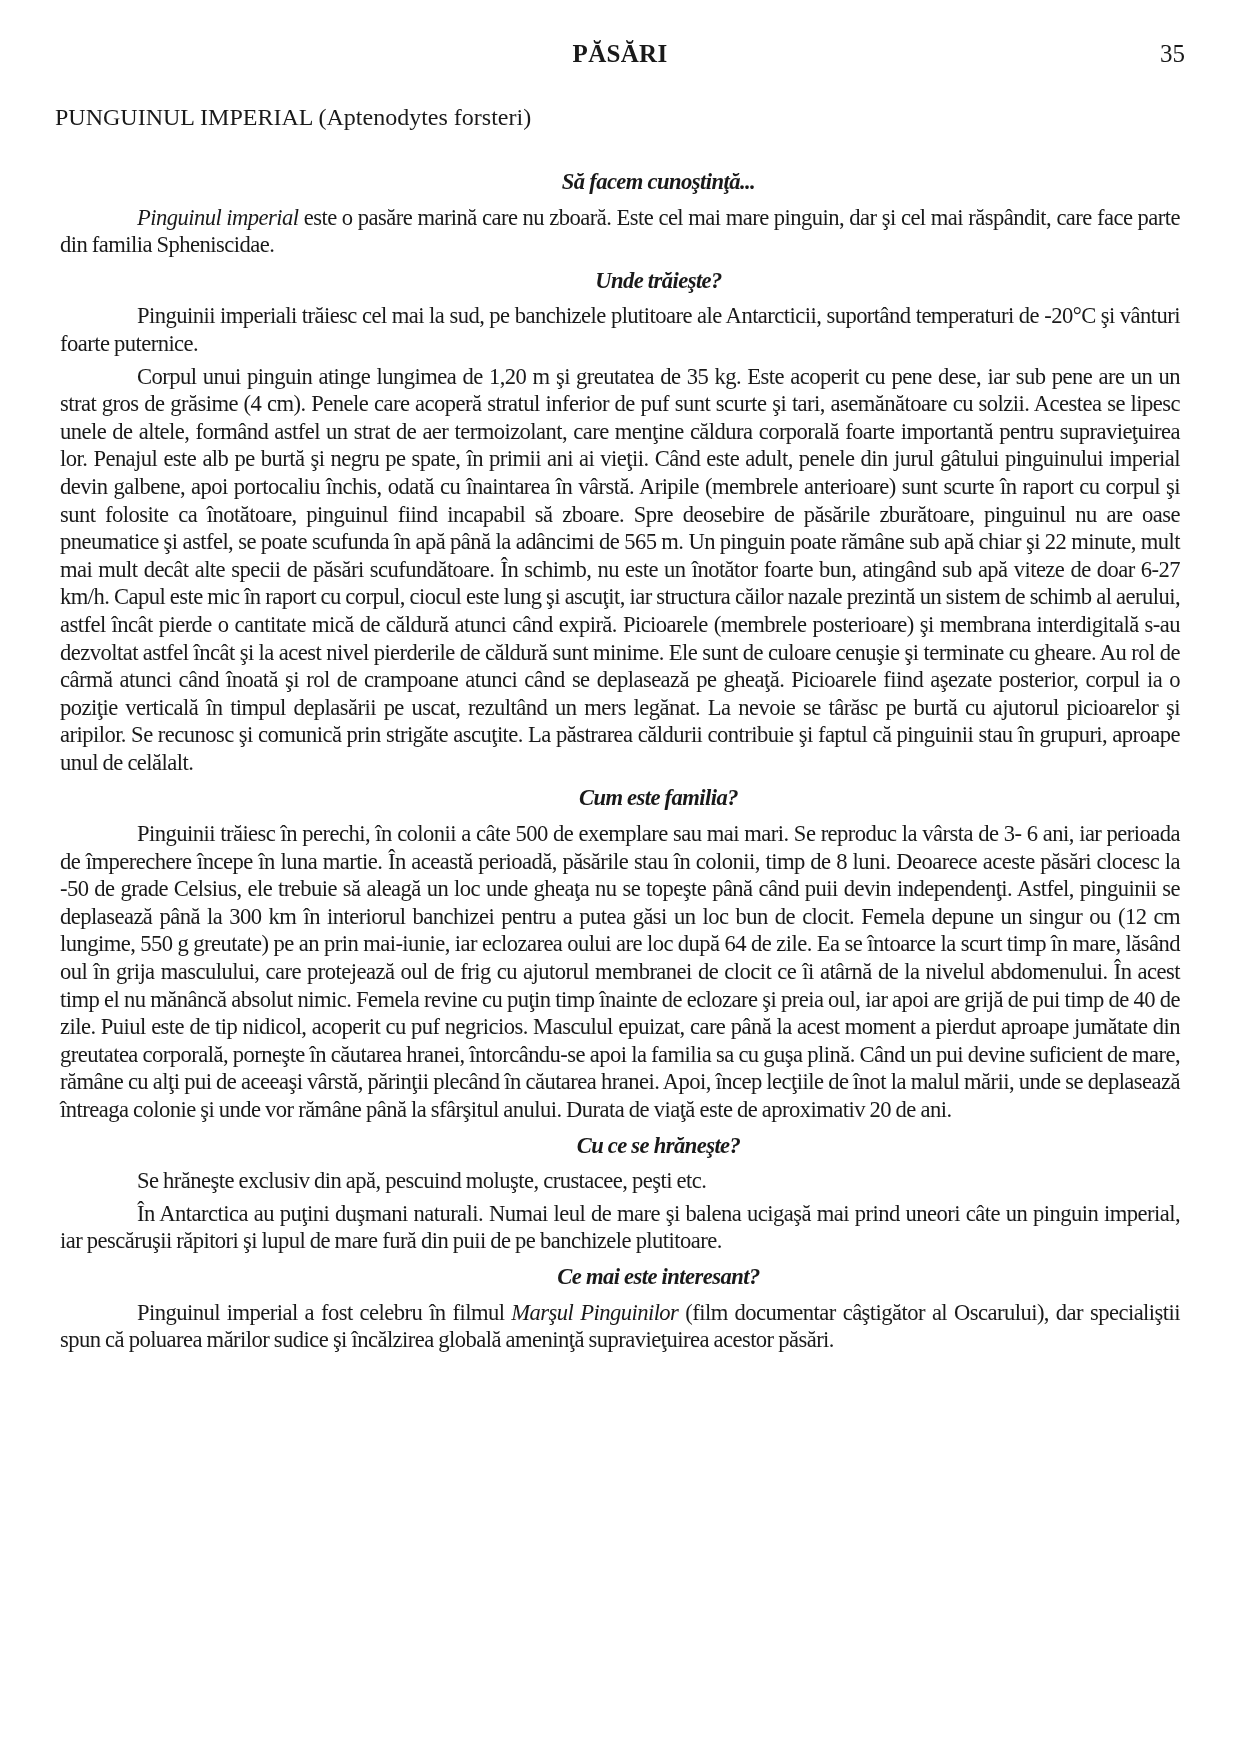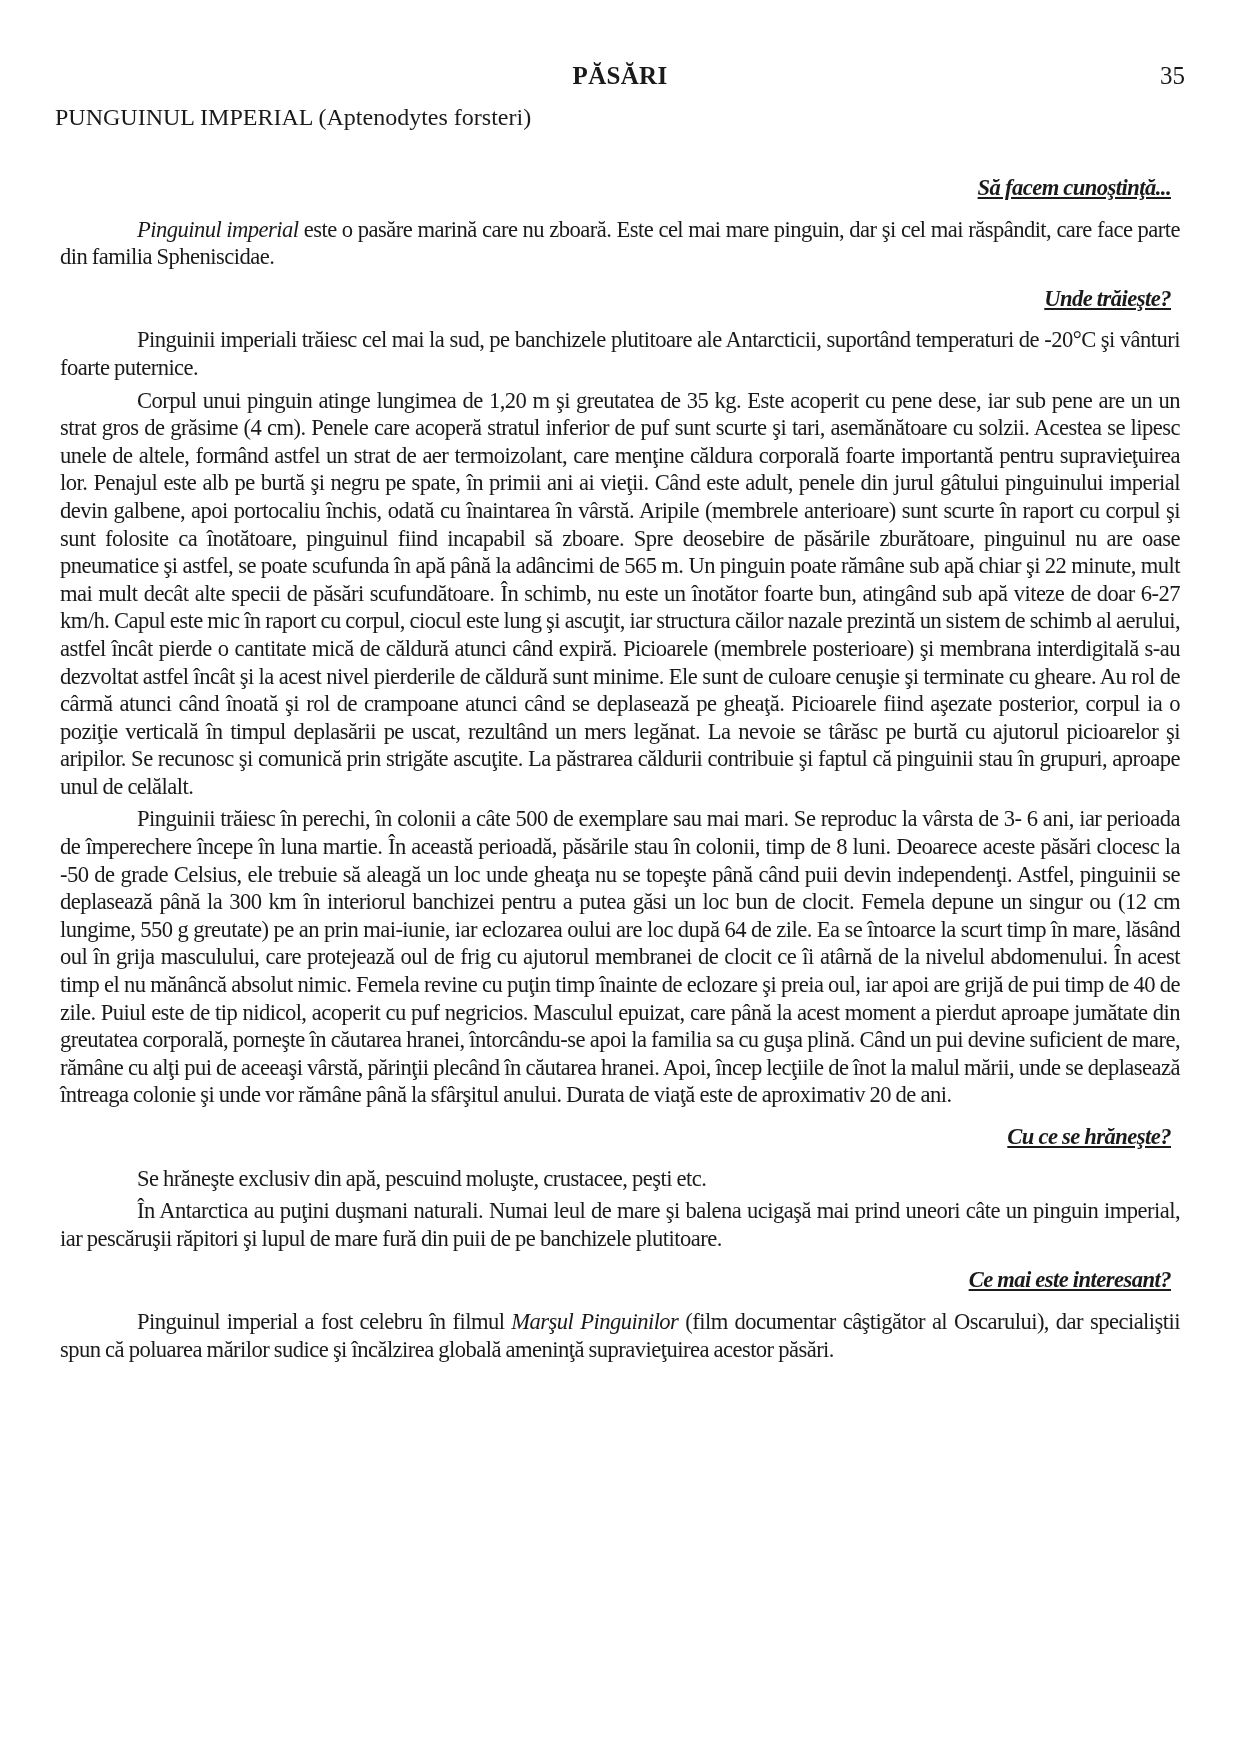--- a/index.html
+++ b/index.html
@@ -20,21 +20,20 @@
       left: 55px;
       top: 0;
       width: 1130px;
     }
     .running-head {
       position: absolute;
       top: 40px;
       left: 0;
       width: 1130px;
       height: 36px;
-      margin-top: 22px;
     }
     .running-title {
       position: absolute;
       left: 0;
       right: 0;
       text-align: center;
       font-weight: bold;
       font-size: 25px;
       letter-spacing: 0.3px;
       top: 0;
@@ -59,26 +58,25 @@
       top: 160px;
       left: 0;
       width: 1130px;
       font-size: 22.6px;
       line-height: 27.6px;
       text-align: justify;
       letter-spacing: -0.55px;
       word-spacing: -0.5px;
     }
     .section-heading {
-      margin: 14px;
+      margin: 8px;
       padding-left: 77px;
       font-weight: bold;
       font-style: italic;
-      text-align: right;
-      text-decoration: underline;
+      text-align: center;
     }
     .para {
       margin: 5px;
       text-indent: 77px;
     }
     .para .it { font-style: italic; }
   </style>
 </head>
 <body>
 
@@ -94,20 +92,21 @@
   <div class="article-body">
 
     <p class="section-heading">Să facem cunoştinţă...</p>
     <p class="para"><span class="it">Pinguinul imperial</span><span> este o pasăre marină care nu zboară. Este cel mai mare pinguin, dar şi cel mai răspândit, care face parte din familia Spheniscidae.</span></p>
 
     <p class="section-heading">Unde trăieşte?</p>
     <p class="para">Pinguinii imperiali trăiesc cel mai la sud, pe banchizele plutitoare ale Antarcticii, suportând temperaturi de -20°C şi vânturi foarte puternice.</p>
 
     <p class="para">Corpul unui pinguin atinge lungimea de 1,20 m şi greutatea de 35 kg. Este acoperit cu pene dese, iar sub pene are un un strat gros de grăsime (4 cm). Penele care acoperă stratul inferior de puf sunt scurte şi tari, asemănătoare cu solzii. Acestea se lipesc unele de altele, formând astfel un strat de aer termoizolant, care menţine căldura corporală foarte importantă pentru supravieţuirea lor. Penajul este alb pe burtă şi negru pe spate, în primii ani ai vieţii. Când este adult, penele din jurul gâtului pinguinului imperial devin galbene, apoi portocaliu închis, odată cu înaintarea în vârstă. Aripile (membrele anterioare) sunt scurte în raport cu corpul şi sunt folosite ca înotătoare, pinguinul fiind incapabil să zboare. Spre deosebire de păsările zburătoare, pinguinul nu are oase pneumatice şi astfel, se poate scufunda în apă până la adâncimi de 565 m. Un pinguin poate rămâne sub apă chiar şi 22 minute, mult mai mult decât alte specii de păsări scufundătoare. În schimb, nu este un înotător foarte bun, atingând sub apă viteze de doar 6-27 km/h. Capul este mic în raport cu corpul, ciocul este lung şi ascuţit, iar structura căilor nazale prezintă un sistem de schimb al aerului, astfel încât pierde o cantitate mică de căldură atunci când expiră. Picioarele (membrele posterioare) şi membrana interdigitală s-au dezvoltat astfel încât şi la acest nivel pierderile de căldură sunt minime. Ele sunt de culoare cenuşie şi terminate cu gheare. Au rol de cârmă atunci când înoată şi rol de crampoane atunci când se deplasează pe gheaţă. Picioarele fiind aşezate posterior, corpul ia o poziţie verticală în timpul deplasării pe uscat, rezultând un mers legănat. La nevoie se târăsc pe burtă cu ajutorul picioarelor şi aripilor. Se recunosc şi comunică prin strigăte ascuţite. La păstrarea căldurii contribuie şi faptul că pinguinii stau în grupuri, aproape unul de celălalt.</p>
 
+    <p class="section-heading">Cum este familia?</p>
     <p class="para">Pinguinii trăiesc în perechi, în colonii a câte 500 de exemplare sau mai mari. Se reproduc la vârsta de 3- 6 ani, iar perioada de împerechere începe în luna martie. În această perioadă, păsările stau în colonii, timp de 8 luni. Deoarece aceste păsări clocesc la -50 de grade Celsius, ele trebuie să aleagă un loc unde gheaţa nu se topeşte până când puii devin independenţi. Astfel, pinguinii se deplasează până la 300 km în interiorul banchizei pentru a putea găsi un loc bun de clocit. Femela depune un singur ou (12 cm lungime, 550 g greutate) pe an prin mai-iunie, iar eclozarea oului are loc după 64 de zile. Ea se întoarce la scurt timp în mare, lăsând oul în grija masculului, care protejează oul de frig cu ajutorul membranei de clocit ce îi atârnă de la nivelul abdomenului. În acest timp el nu mănâncă absolut nimic. Femela revine cu puţin timp înainte de eclozare şi preia oul, iar apoi are grijă de pui timp de 40 de zile. Puiul este de tip nidicol, acoperit cu puf negricios. Masculul epuizat, care până la acest moment a pierdut aproape jumătate din greutatea corporală, porneşte în căutarea hranei, întorcându-se apoi la familia sa cu guşa plină. Când un pui devine suficient de mare, rămâne cu alţi pui de aceeaşi vârstă, părinţii plecând în căutarea hranei. Apoi, încep lecţiile de înot la malul mării, unde se deplasează întreaga colonie şi unde vor rămâne până la sfârşitul anului. Durata de viaţă este de aproximativ 20 de ani.</p>
 
     <p class="section-heading">Cu ce se hrăneşte?</p>
     <p class="para">Se hrăneşte exclusiv din apă, pescuind  moluşte, crustacee, peşti etc.</p>
 
     <p class="para">În Antarctica au puţini duşmani naturali. Numai leul de mare şi balena ucigaşă mai prind uneori câte un pinguin imperial, iar pescăruşii răpitori şi lupul de mare fură din puii de pe banchizele plutitoare.</p>
 
     <p class="section-heading">Ce mai este interesant?</p>
     <p class="para"><span>Pinguinul imperial a fost celebru în filmul </span><span class="it">Marşul Pinguinilor</span><span> (film documentar câştigător al Oscarului),  dar specialiştii spun că poluarea mărilor sudice şi încălzirea globală ameninţă supravieţuirea acestor păsări.</span></p>
 

